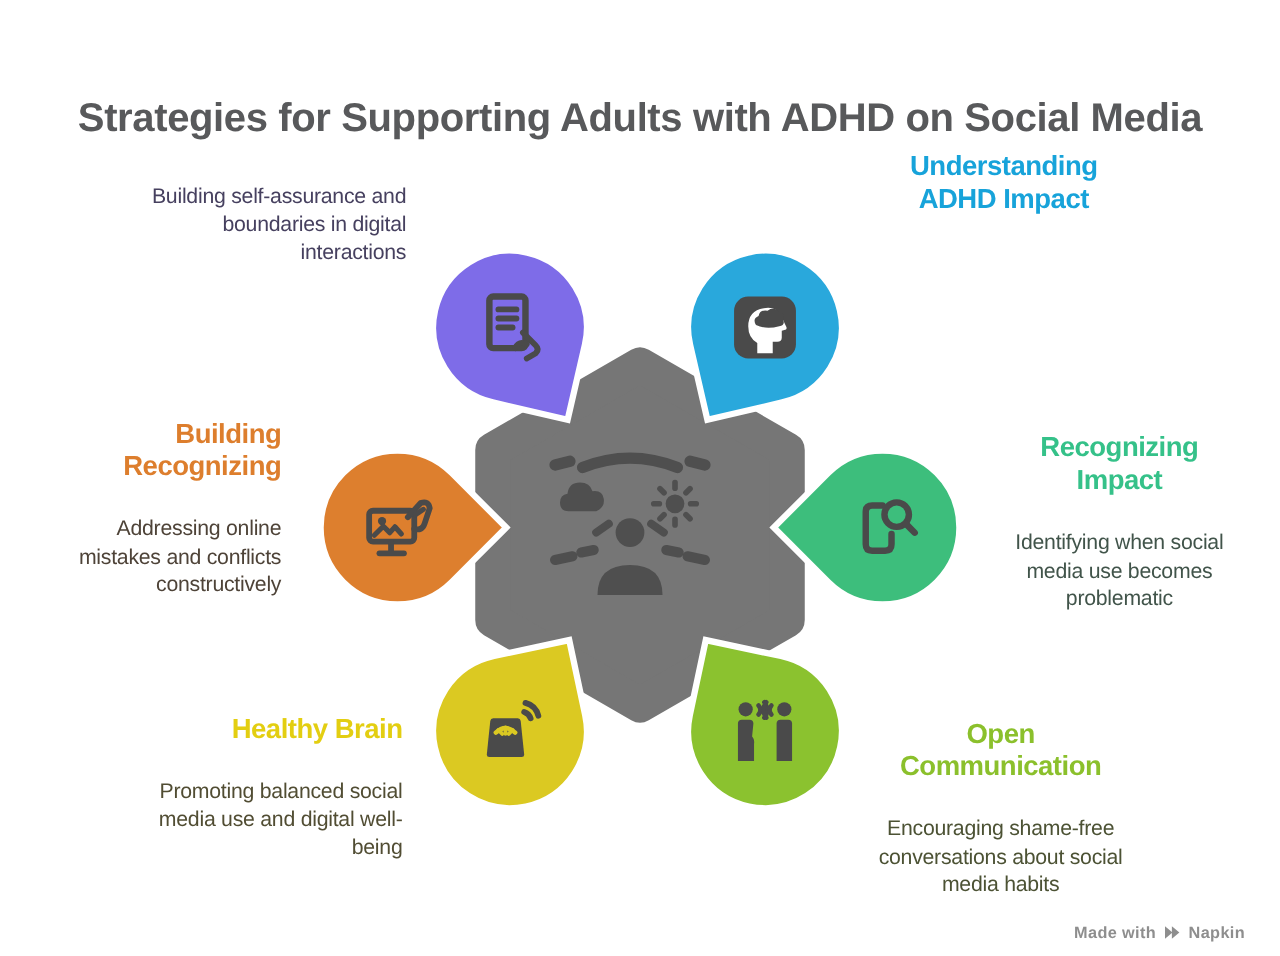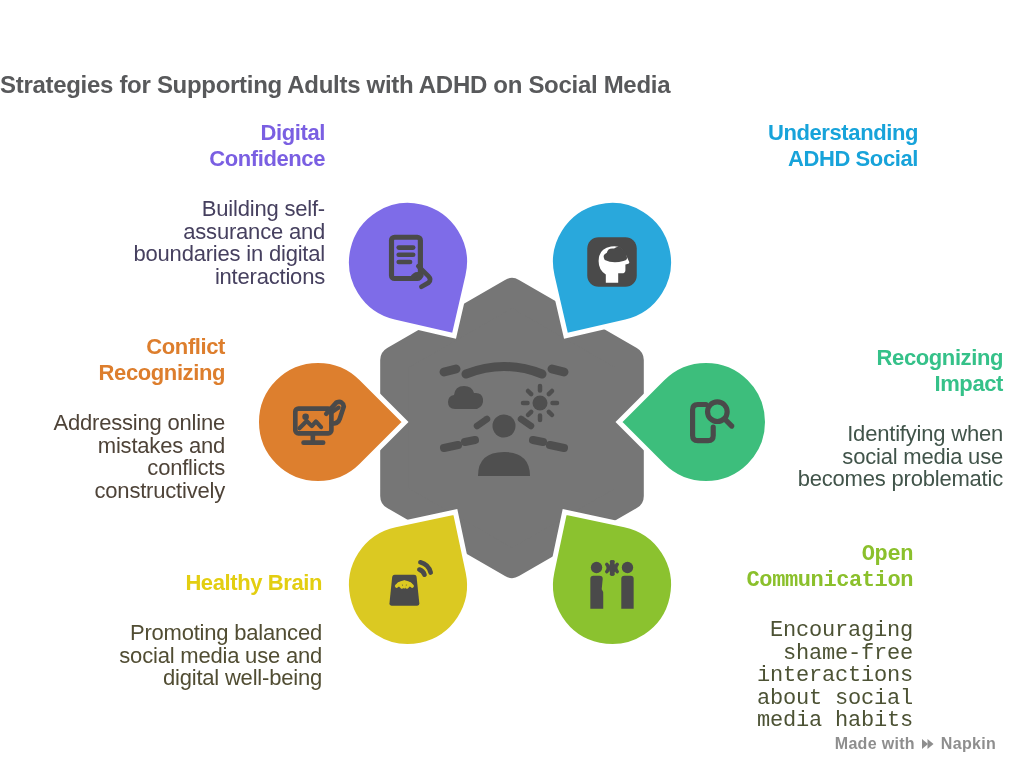--- a/index.html
+++ b/index.html
@@ -1,32 +1,32 @@
 <!DOCTYPE html>
 <html><head>
 <meta charset="utf-8">
 <style>
   html,body{margin:0;padding:0;background:#ffffff;}
   #canvas{
     position:relative;width:1024px;height:765px;overflow:hidden;background:#ffffff;
     font-family:"Liberation Sans",sans-serif;
   }
   .title{
-    position:absolute;top:55px;left:0;width:1024px;
-    font-size:24px;font-weight:bold;letter-spacing:-0.3px;color:var(--title-color,#58595b);
+    position:absolute;top:55px;left:0;width:1024px;text-align:center;
+    font-size:32px;font-weight:bold;letter-spacing:-0.3px;color:var(--title-color,#58595b);
   }
   .node-text{position:absolute;}
   .node-text.align-right{text-align:right;}
-  .node-text.align-left{text-align:right;}
+  .node-text.align-left{text-align:center;}
   .node-heading{
     margin:0;font-size:22px;font-weight:bold;line-height:26px;letter-spacing:-0.4px;
     color:var(--accent,#444);
   }
   .node-desc{
-    margin:26px 0 0 0;font-size:22px;line-height:22.5px;letter-spacing:-0.2px;
+    margin:26px 0 0 0;font-size:17px;line-height:22.5px;letter-spacing:-0.2px;
     color:var(--desc,#555);
   }
   .pin{
     position:absolute;width:118px;height:118px;border:5px solid #ffffff;
     background:var(--bubble,#888);display:flex;align-items:center;justify-content:center;
   }
   .pin-tl{border-radius:50% 50% 0 50%;transform:rotate(13deg);}
   .pin-tl .pin-icon{transform:rotate(-13deg);}
   .pin-tr{border-radius:50% 50% 50% 0;transform:rotate(-13deg);}
   .pin-tr .pin-icon{transform:rotate(13deg);}
@@ -38,21 +38,21 @@
   .pin-bl .pin-icon{transform:rotate(12deg);}
   .pin-br{border-radius:0 50% 50% 50%;transform:rotate(12deg);}
   .pin-br .pin-icon{transform:rotate(-12deg);}
   .pin-icon{width:66px;height:66px;}
   .pin-icon svg{width:66px;height:66px;display:block;}
   .stroke-ic{stroke:var(--icon-color,#4a4a4a);fill:none;stroke-linecap:round;stroke-linejoin:round;}
   .fill-ic{fill:var(--icon-color,#4a4a4a);stroke:none;}
   #center-blob-svg{position:absolute;left:332px;top:248px;width:360px;height:360px;}
   .footer{
     position:absolute;right:28px;bottom:12px;display:flex;align-items:center;gap:6px;
-    font-size:16px;font-weight:bold;letter-spacing:0.3px;color:var(--footer-color,#8e8e8e);
+    font-size:13px;font-weight:bold;letter-spacing:0.3px;color:var(--footer-color,#8e8e8e);
     text-decoration:none;cursor:pointer;
   }
   .footer svg{display:block;}
 </style>
 </head>
 <body>
 
 <div id="canvas" style="--icon-color: #4a4a4a; --title-color: #58595b; --footer-color: #8e8e8e;">
 
   <h1 class="title">Strategies for Supporting Adults with ADHD on Social Media</h1>
@@ -87,55 +87,54 @@
 
       <path d="M112 200 L126 197" stroke-width="8"></path>
       <path d="M133 194 L143 192" stroke-width="8"></path>
       <path d="M201 192 L211 194" stroke-width="8"></path>
       <path d="M218 197 L232 200" stroke-width="8"></path>
     </g>
   </svg>
 
   <section style="--accent: #7a5fe2; --bubble: #7e6ce8; --desc: #46405f;">
     <div class="node-text align-right" style="left: 113px; top: 120px; width: 212px; position: absolute;">
-      <h2 class="node-heading"><span>Digital</span><br><span>Confidence</span></h2>
       <p class="node-desc">Building self-assurance and boundaries in digital interactions</p>
     </div>
     <div class="pin pin-tl" style="left:344px;top:198px;">
       <div class="pin-icon">
         <svg viewBox="0 0 64 64">
           <rect class="stroke-ic" x="16" y="8" width="28" height="40" rx="3" stroke-width="5"></rect>
           <path class="stroke-ic" d="M23 18 H37" stroke-width="4.5"></path>
           <path class="stroke-ic" d="M23 25 H37" stroke-width="4.5"></path>
           <path class="stroke-ic" d="M23 32 H34" stroke-width="4.5"></path>
           <path class="stroke-ic" d="M42 36 L52 46 Q55 49 52 52 L45 56" stroke-width="4.5"></path>
           <path class="stroke-ic" d="M36 48 q3 -6 9 -3" stroke-width="4.5"></path>
         </svg>
       </div>
     </div>
   </section>
 
   <section style="--accent: #17a3da; --bubble: #29a8dc; --desc: #3a4e59;">
     <div class="node-text align-left" style="left: 688px; top: 120px; width: 230px; position: absolute;">
-      <h2 class="node-heading"><span>Understanding</span><br><span>ADHD Social</span></h2>
+      <h2 class="node-heading"><span>Understanding</span><br><span>ADHD Impact</span></h2>
     </div>
     <div class="pin pin-tr" style="left:548px;top:198px;">
       <div class="pin-icon">
         <svg viewBox="0 0 64 64">
           <rect class="fill-ic" x="8" y="8" width="48" height="48" rx="11"></rect>
           <path d="M26 52 V44 Q19 40 19 31 Q19 19 31 17 Q41 15 45 24 L48.5 31.5 Q49.5 33.5 47 34 L45 34.5 V40 Q45 43 41.5 43 H38 V52 Z" fill="#ffffff"></path>
           <path class="fill-ic" d="M25 30 q-3 -5 2 -7 q1 -5 7 -4 q5 -4 9 1 q5 1 3 6 q2 4 -3 5 q-10 3 -18 -1 z"></path>
         </svg>
       </div>
     </div>
   </section>
 
   <section style="--accent: #dd7e2d; --bubble: #dd7f2e; --desc: #4e4338;">
     <div class="node-text align-right" style="left: 25px; top: 334px; width: 200px; position: absolute;">
-      <h2 class="node-heading"><span>Conflict</span><br><span>Recognizing</span></h2>
+      <h2 class="node-heading"><span>Building</span><br><span>Recognizing</span></h2>
       <p class="node-desc">Addressing online mistakes and conflicts constructively</p>
     </div>
     <div class="pin pin-l" style="left:254px;top:358px;">
       <div class="pin-icon">
         <svg viewBox="0 0 64 64">
           <rect class="stroke-ic" x="10" y="19" width="35" height="24" rx="3" stroke-width="4.5"></rect>
           <circle class="fill-ic" cx="20" cy="27" r="3.2"></circle>
           <path class="stroke-ic" d="M14 38 L21 31 L26 36 L30 31.5 L35 37" stroke-width="4"></path>
           <path class="stroke-ic" d="M27 44 V51" stroke-width="4.5"></path>
           <path class="stroke-ic" d="M18 52 H37" stroke-width="4.5"></path>
@@ -176,23 +175,23 @@
           <path d="M23 31 L26 34" stroke="var(--bubble,#dbc922)" stroke-width="3" fill="none" stroke-linecap="round"></path>
           <path d="M34 31 L31 34" stroke="var(--bubble,#dbc922)" stroke-width="3" fill="none" stroke-linecap="round"></path>
           <path class="stroke-ic" d="M44 10 A14 14 0 0 1 54 20" stroke-width="4.5"></path>
           <path class="stroke-ic" d="M43 17 A8 8 0 0 1 48 22" stroke-width="4.5"></path>
         </svg>
       </div>
     </div>
   </section>
 
   <section style="--accent: #8bc02c; --bubble: #8bc22f; --desc: #4c5234;">
-    <div class="node-text align-left" style="left: 688px; top: 542px; width: 225px; position: absolute; font-family: Liberation Mono, monospace;">
+    <div class="node-text align-left" style="left: 688px; top: 574px; width: 225px; position: absolute;">
       <h2 class="node-heading"><span>Open</span><br><span>Communication</span></h2>
-      <p class="node-desc">Encouraging shame-free interactions about social media habits</p>
+      <p class="node-desc">Encouraging shame-free conversations about social media habits</p>
     </div>
     <div class="pin pin-br" style="left:548px;top:521px;">
       <div class="pin-icon">
         <svg viewBox="0 0 64 64">
           <circle class="fill-ic" cx="17" cy="15" r="5.5"></circle>
           <path class="fill-ic" d="M11 26 Q11 23 14 23 H20 Q23 23 23 26 L22 36 Q24 38 23.5 42 V55 H11 Z"></path>
           <circle class="fill-ic" cx="47" cy="15" r="5.5"></circle>
           <path class="fill-ic" d="M53 26 Q53 23 50 23 H44 Q41 23 41 26 V55 H53 Z"></path>
           <path class="stroke-ic" d="M27 12 Q30 15.5 27 19" stroke-width="3.5"></path>
           <path class="stroke-ic" d="M31.5 9.5 Q36 15.5 31.5 21.5" stroke-width="3.5"></path>

